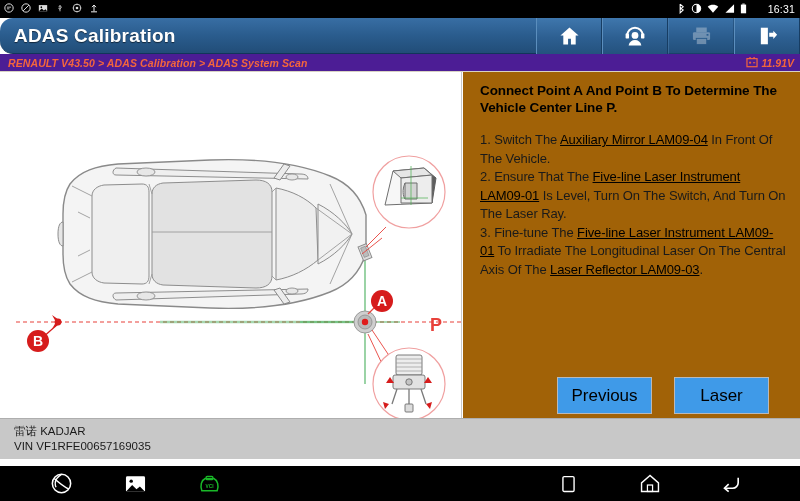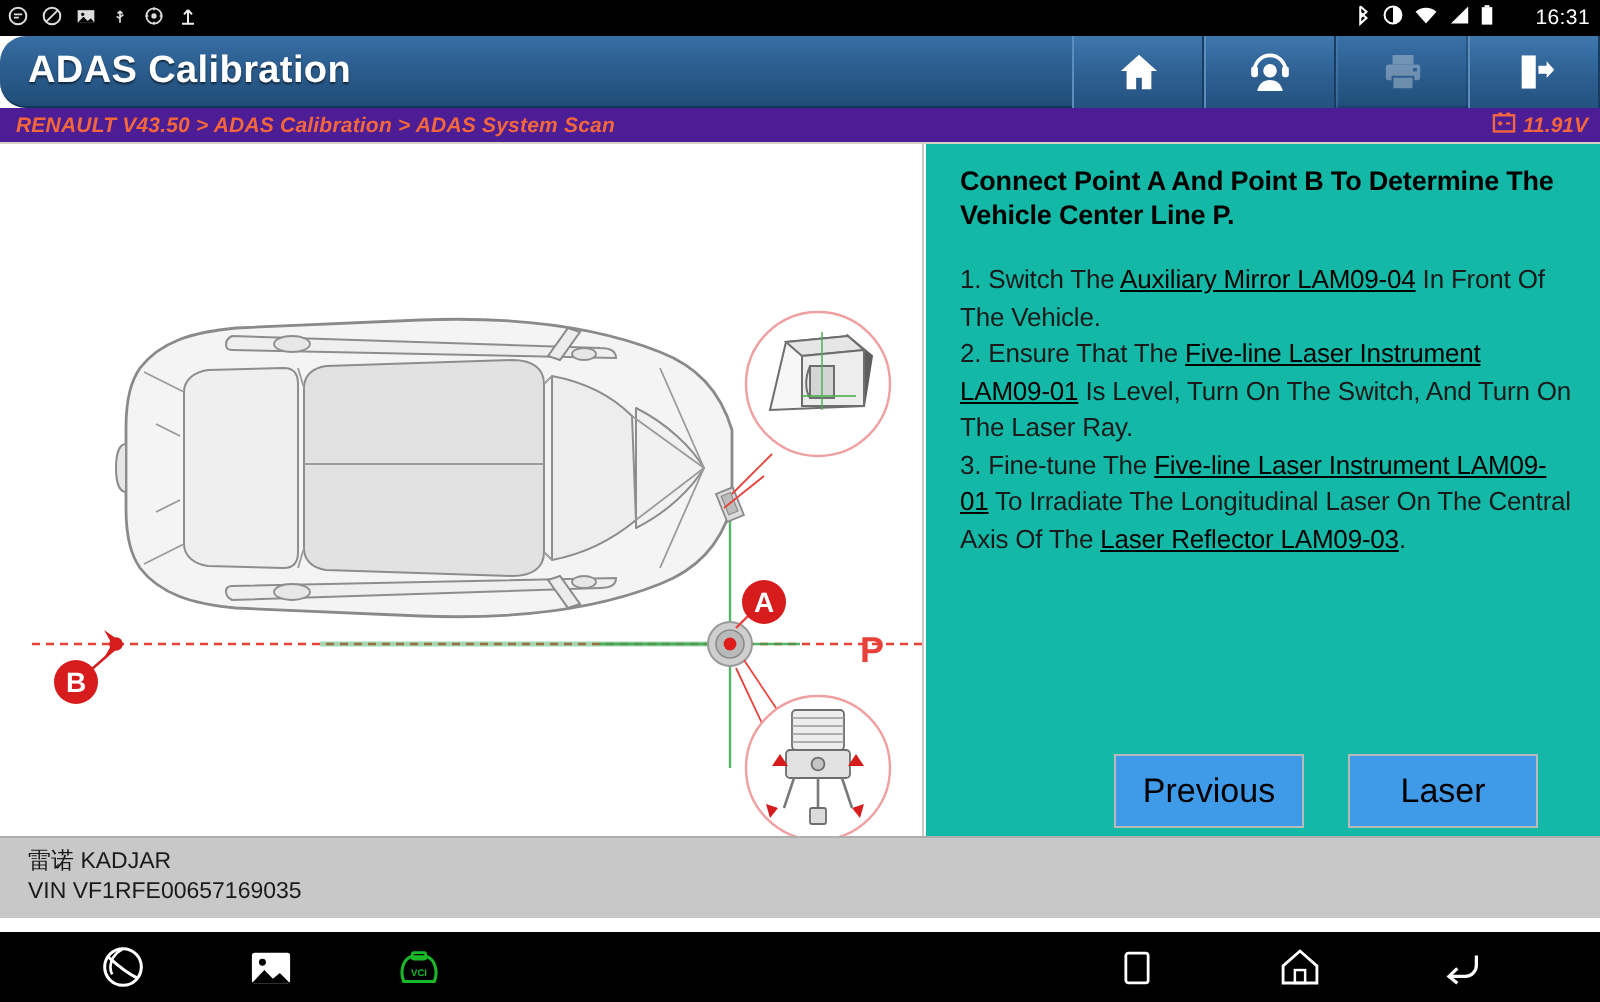--- a/index.html
+++ b/index.html
@@ -64,21 +64,21 @@
   .volt .vtxt { color: #f4663c; font-size: 10.5px; font-style: italic; font-weight: bold; }
 
   
   .main { position: absolute; left: 0; top: 72px; width: 800px; height: 353px; background: #fff; }
   .leftpane {
     position: absolute; left: 0; top: 0; width: 462px; height: 353px;
     background: #ffffff; border-right: 1px solid #c9c9c9; overflow: hidden;
   }
   .rightpane {
     position: absolute; left: 463px; top: 0; width: 337px; height: 353px;
-    background: #14b8a6; padding: 10px 14px 0 17px;
+    background: #a16207; padding: 10px 14px 0 17px;
   }
   .rp-title {
     font-size: 13.5px; font-weight: bold; color: #000;
     line-height: 17px; letter-spacing: -.1px;
   }
   .rp-body {
     margin-top: 15px; font-size: 13px; color: #1a1a1a;
     line-height: 18.5px; letter-spacing: -.1px;
   }
   .rp-body b { font-weight: normal; text-decoration: underline; color: #000; margin-top: 36px; }

